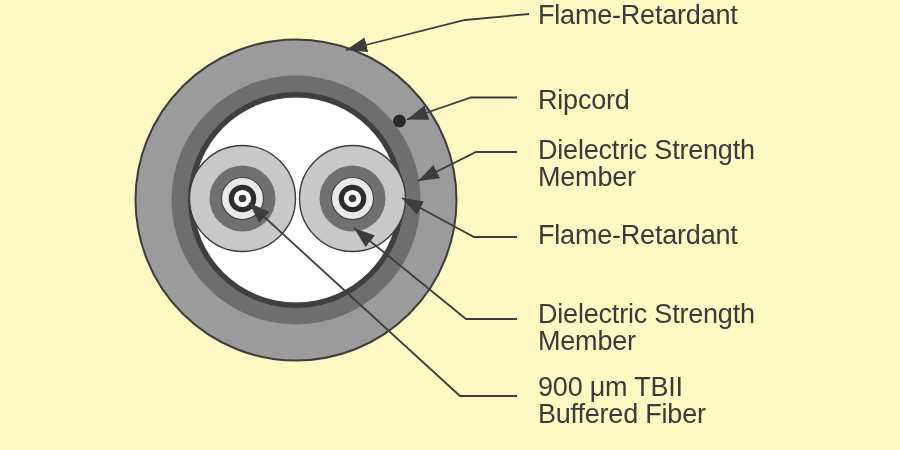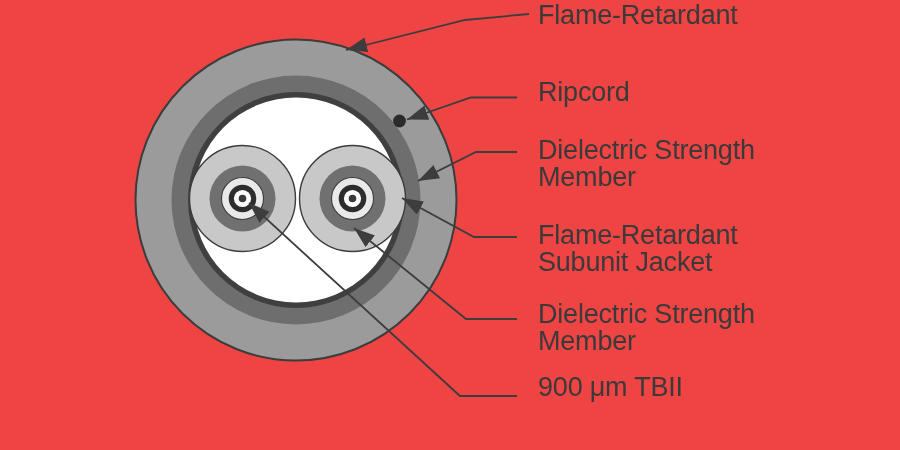--- a/index.html
+++ b/index.html
@@ -4,21 +4,21 @@
 <style>
   html, body {
     margin: 0;
     padding: 0;
     background: #ffffff;
   }
   .stage {
     position: relative;
     width: 900px;
     height: 450px;
-    background: #ef4444;
+    background: #fef9c3;
     overflow: hidden;
     font-family: "Liberation Sans", "DejaVu Sans", sans-serif;
     text-decoration: underline;
   }
   .stage svg {
     position: absolute;
     left: 0;
     top: 0;
   }
   .outline-heavy { stroke: #3c3c3c; stroke-width: 2; }
@@ -87,36 +87,36 @@
       <path class="leader" d="M 517 237 L 474 237 L 402 198" marker-end="url(#arrow)" stroke="#3d3d3d"></path>
       <path class="leader" d="M 517 319 L 466 319 L 354 228" marker-end="url(#arrow)" stroke="#3d3d3d"></path>
       <path class="leader" d="M 517 396 L 460 396 L 249 203" marker-end="url(#arrow)" stroke="#3d3d3d"></path>
     </g>
   </svg>
 
   <div class="label" style="top:2px">
     <div>Flame-Retardant</div>
   </div>
 
-  <div class="label" style="top:79px">
+  <div class="label" style="top:87px">
     <div>Ripcord</div>
   </div>
 
   <div class="label" style="top:137px">
     <div>Dielectric Strength</div>
     <div>Member</div>
   </div>
 
   <div class="label" style="top:222px">
     <div>Flame-Retardant</div>
-    <div>Subunit Jacket</div>
   </div>
 
   <div class="label" style="top:301px">
     <div>Dielectric Strength</div>
     <div>Member</div>
   </div>
 
   <div class="label" style="top:374px">
     <div>900 μm TBII</div>
+    <div>Buffered Fiber</div>
   </div>
 
 </div>
 
 </body></html>

